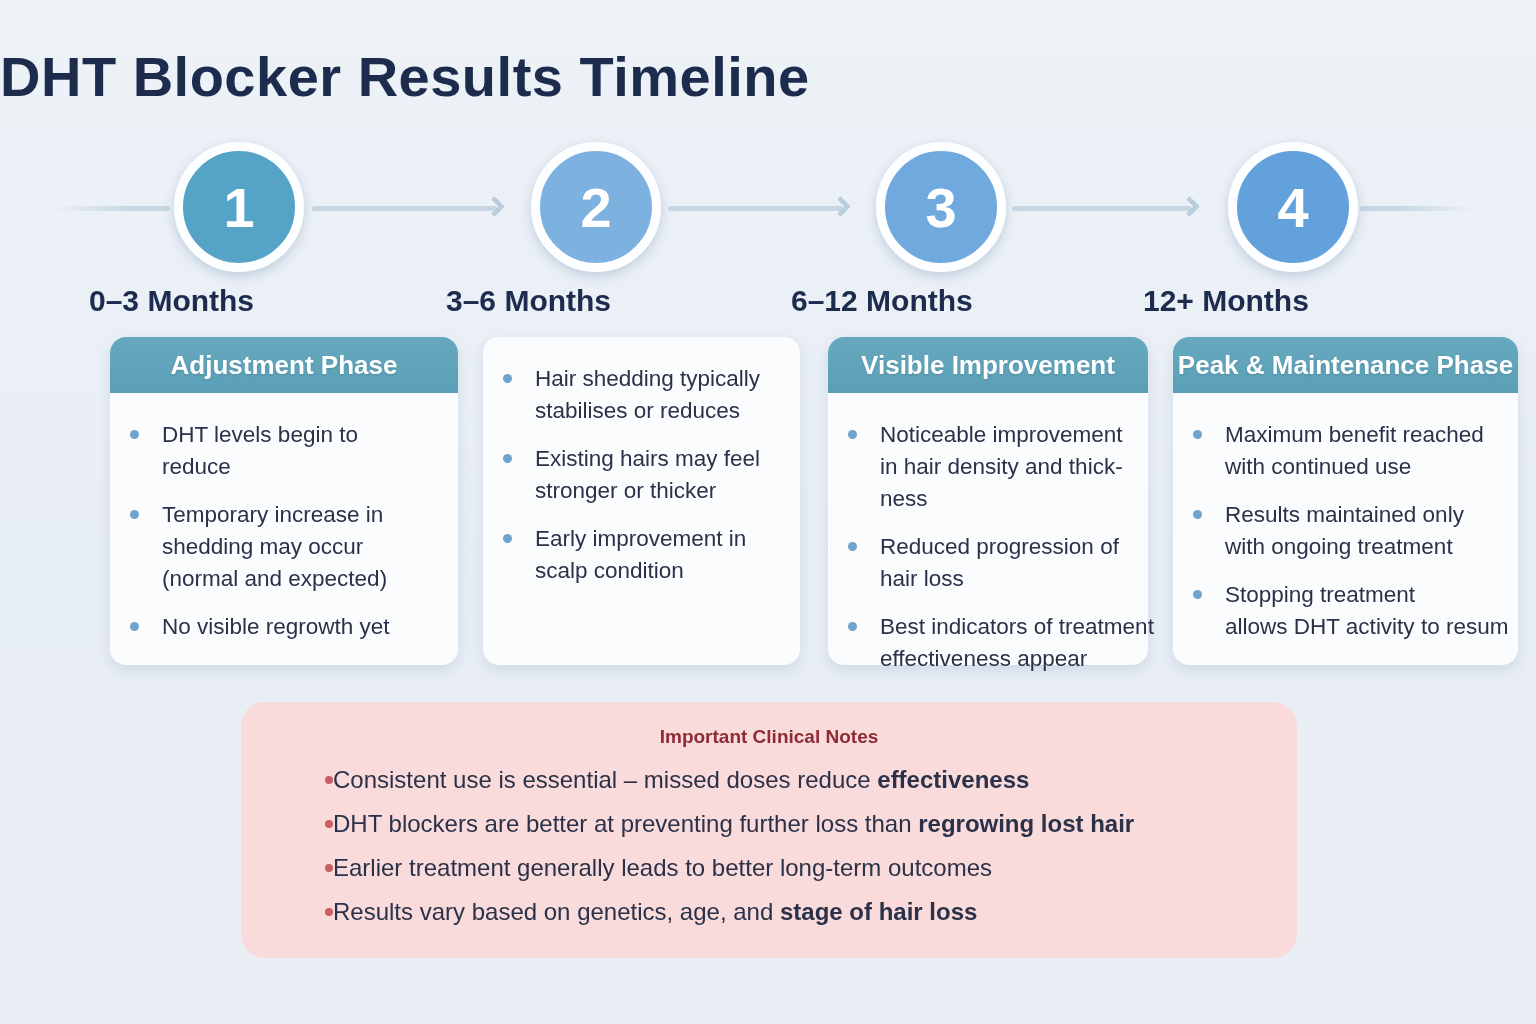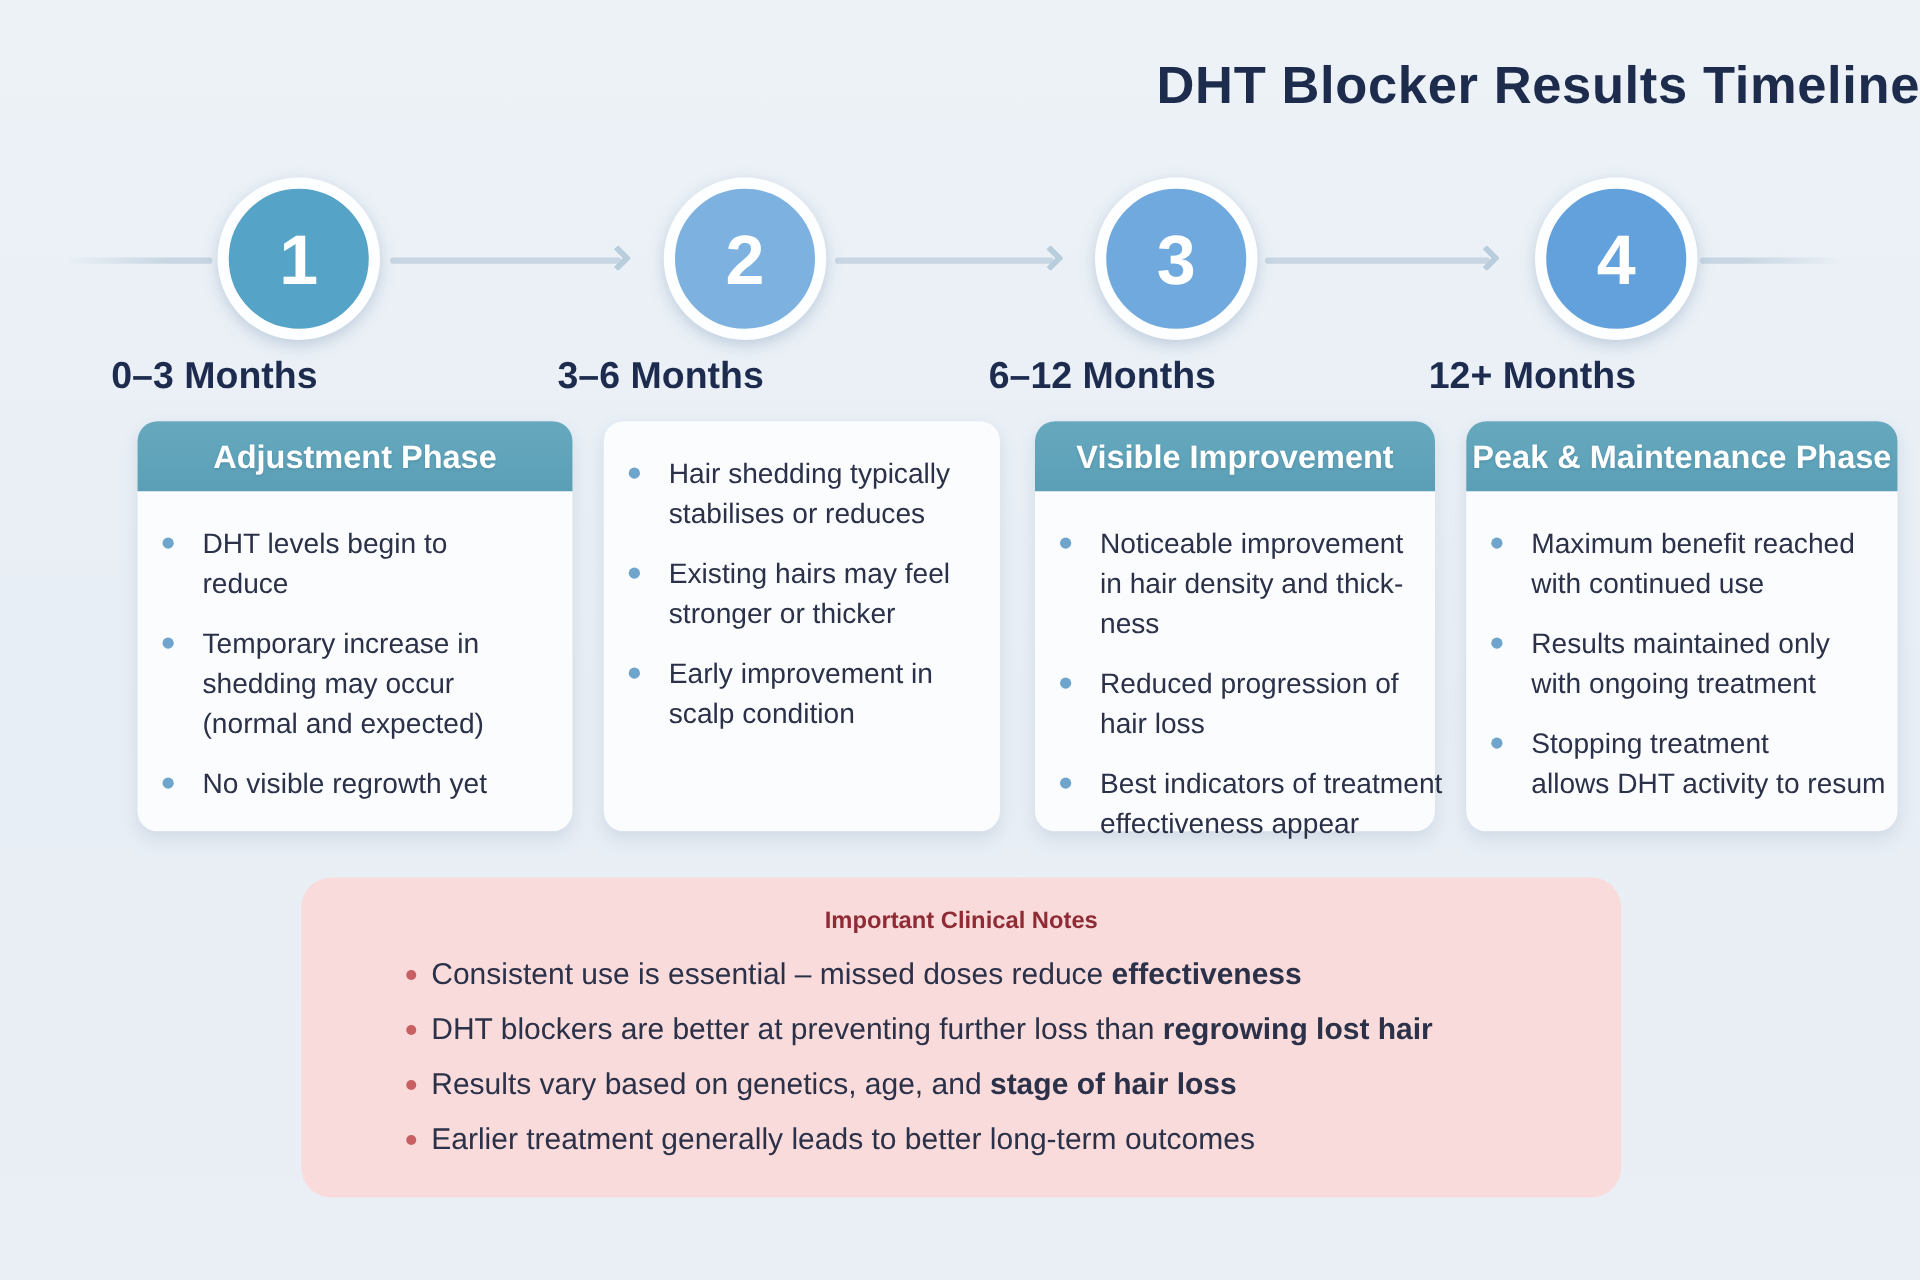--- a/index.html
+++ b/index.html
@@ -9,22 +9,22 @@
     background: #e9eef5;
     position: relative;
     overflow: hidden;
   }
   .page {
     position: absolute; inset: 0;
     background: linear-gradient(180deg, #edf2f7 0%, #e8eef5 55%, #eaeff5 100%);
   }
   .title {
     position: absolute; top: 44px; left: 0; width: 1536px;
-    text-align: right;
-    font-size: 42px; font-weight: 700; letter-spacing: 0.5px;
+    text-align: left;
+    font-size: 56px; font-weight: 700; letter-spacing: 0.5px;
     color: #1d2b4c;
   }
   
   .connector {
     position: absolute; top: 206px; height: 5px; border-radius: 3px;
     background: #c7d6e2;
   }
   .connector.fade-in  { background: linear-gradient(90deg, rgba(199,214,226,0), #c7d6e2 70%); }
   .connector.fade-out { background: linear-gradient(90deg, #c7d6e2 30%, rgba(199,214,226,0)); }
   .arrow-head {
@@ -70,21 +70,21 @@
   
   .notes {
     position: absolute; left: 241px; top: 702px; width: 1056px; height: 256px;
     background: #f9dbdb; border-radius: 24px;
   }
   .notes-title {
     margin-top: 24px; text-align: center;
     font-size: 19px; font-weight: 700; color: #8e2b34;
   }
   .notes-list { margin-top: 16px; padding-left: 84px; }
-  .note-item { display: flex; gap: 12px; margin-bottom: 12px; }
+  .note-item { display: flex; margin-bottom: 12px; }
   .note-dot {
     flex: none; width: 8px; height: 8px; border-radius: 50%;
     background: #c75f63; margin-top: 12px;
   }
   .note-text { font-size: 24px; line-height: 32px; color: #2a3148; }
   .note-bold { font-weight: 700; }
 </style>
 </head>
 <body>
 
@@ -215,22 +215,22 @@
       <div class="note-item">
         <span class="note-dot"></span>
         <span class="note-text"><span>Consistent use is essential – missed doses reduce </span><span class="note-bold">effectiveness</span></span>
       </div>
       <div class="note-item">
         <span class="note-dot"></span>
         <span class="note-text"><span>DHT blockers are better at preventing further loss than </span><span class="note-bold">regrowing lost hair</span></span>
       </div>
       <div class="note-item">
         <span class="note-dot"></span>
+        <span class="note-text"><span>Earlier treatment generally leads to better long-term outcomes</span><span class="note-bold"></span></span>
+      </div>
+      <div class="note-item">
+        <span class="note-dot"></span>
         <span class="note-text"><span>Results vary based on genetics, age, and </span><span class="note-bold">stage of hair loss</span></span>
       </div>
-      <div class="note-item">
-        <span class="note-dot"></span>
-        <span class="note-text"><span>Earlier treatment generally leads to better long-term outcomes</span><span class="note-bold"></span></span>
-      </div>
     </div>
   </div>
 
 </div>
 
 </body></html>

